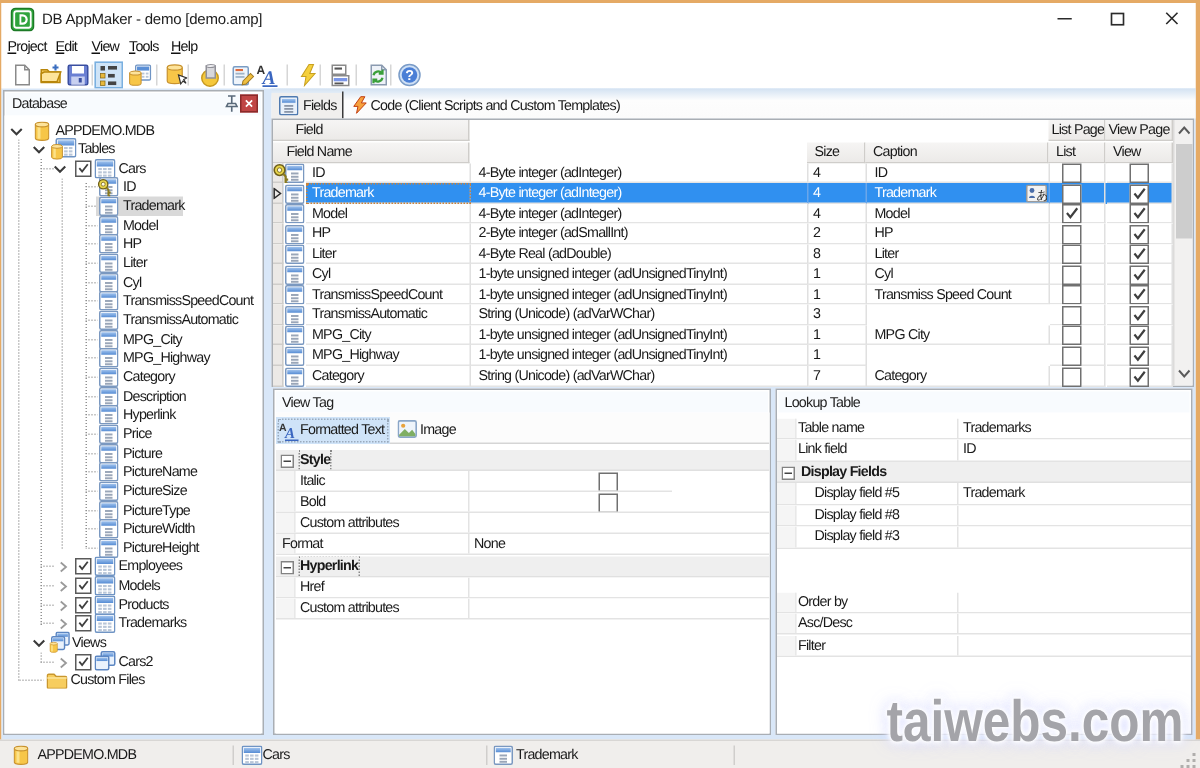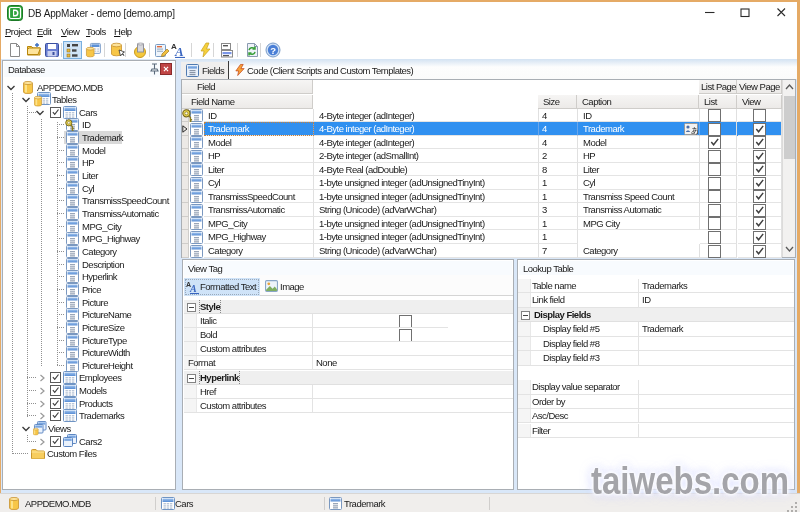--- a/index.html
+++ b/index.html
@@ -663,21 +663,20 @@
       </svg>
     </div>
     <div class="a" style="left:1px;top:124.35000000000001px;width:600px;height:13.55px;background:#fff;color:#1a1a1a">
       <div class="a" style="left:0;top:0;width:7px;height:13.55px;background:#ece9e6;border-right:1px solid #cfcdca;border-bottom:1px solid #cfcdca"></div>
       <svg class="a" style="left:8px;top:0.5px" width="13" height="13" viewBox="0 0 13 13">
         <use href="#fieldico"></use>
       </svg>
       <div class="gc" style="left:22px;top:0;width:110px;height:13.55px;border-right-color:#e0e0e0;line-height:13.55px;padding-left:4px">TransmissAutomatic</div>
       <div class="gc" style="left:132px;top:0;width:225px;height:13.55px;border-right-color:#e0e0e0;line-height:13.55px;padding-left:5px">String (Unicode) (adVarWChar)</div>
       <div class="gc" style="left:357px;top:0;width:39px;height:13.55px;border-right-color:#e0e0e0;line-height:13.55px;padding-left:3px">3</div>
-      <div class="gc" style="left:396px;top:0;width:122px;height:13.55px;border-right-color:#e0e0e0;line-height:13.55px;padding-left:5px">Transmiss Automatic</div>
     </div>
     <div class="gc" style="left:519px;top:124.35000000000001px;width:37px;height:13.55px;background:#fff"></div>
     <div class="cb" style="left:527px;top:124.85000000000001px;width:13px;height:13px;border-color:#707070"></div>
     <div class="gc" style="left:557px;top:124.35000000000001px;width:44px;height:13.55px;background:#fff"></div>
     <div class="cb" style="left:572px;top:124.85000000000001px;width:13px;height:13px;border-color:#707070">
       <svg class="chk" viewBox="0 0 12 12">
         <path d="M2.5 5.5 L5 8.5 L10 2" fill="none" stroke="#3f3f3f" stroke-width="1.6"></path>
       </svg>
     </div>
     <div class="a" style="left:1px;top:137.9px;width:600px;height:13.55px;background:#fff;color:#1a1a1a">
@@ -840,25 +839,20 @@
     <div class="pg" style="left:0;top:61.8px;width:276px;height:14.45px;line-height:14.45px">
       <div class="a" style="left:0;top:0;width:13px;height:14.45px;background:#f5f5f5;border-right:1px solid #e8e8e8"></div>
       <span class="a nw" style="left:25px">Display field #8</span>
       <div class="a" style="left:120px;top:0;width:1px;height:14.45px;background:#e3e3e3"></div>
     </div>
     <div class="pg" style="left:0;top:76.25px;width:276px;height:14.45px;line-height:14.45px">
       <div class="a" style="left:0;top:0;width:13px;height:14.45px;background:#f5f5f5;border-right:1px solid #e8e8e8"></div>
       <span class="a nw" style="left:25px">Display field #3</span>
       <div class="a" style="left:120px;top:0;width:1px;height:14.45px;background:#e3e3e3"></div>
     </div>
-    <div class="pg" style="left:0;top:105.14999999999999px;width:276px;height:14.45px;line-height:14.45px">
-      <div class="a" style="left:0;top:0;width:13px;height:14.45px;background:#f5f5f5;border-right:1px solid #e8e8e8"></div>
-      <span class="a nw" style="left:14px">Display value separator</span>
-      <div class="a" style="left:120px;top:0;width:1px;height:14.45px;background:#e3e3e3"></div>
-    </div>
     <div class="pg" style="left:0;top:119.6px;width:276px;height:14.45px;line-height:14.45px">
       <div class="a" style="left:0;top:0;width:13px;height:14.45px;background:#f5f5f5;border-right:1px solid #e8e8e8"></div>
       <span class="a nw" style="left:14px">Order by</span>
       <div class="a" style="left:120px;top:0;width:1px;height:14.45px;background:#e3e3e3"></div>
     </div>
     <div class="pg" style="left:0;top:134.04999999999998px;width:276px;height:14.45px;line-height:14.45px">
       <div class="a" style="left:0;top:0;width:13px;height:14.45px;background:#f5f5f5;border-right:1px solid #e8e8e8"></div>
       <span class="a nw" style="left:14px">Asc/Desc</span>
       <div class="a" style="left:120px;top:0;width:1px;height:14.45px;background:#e3e3e3"></div>
     </div>

